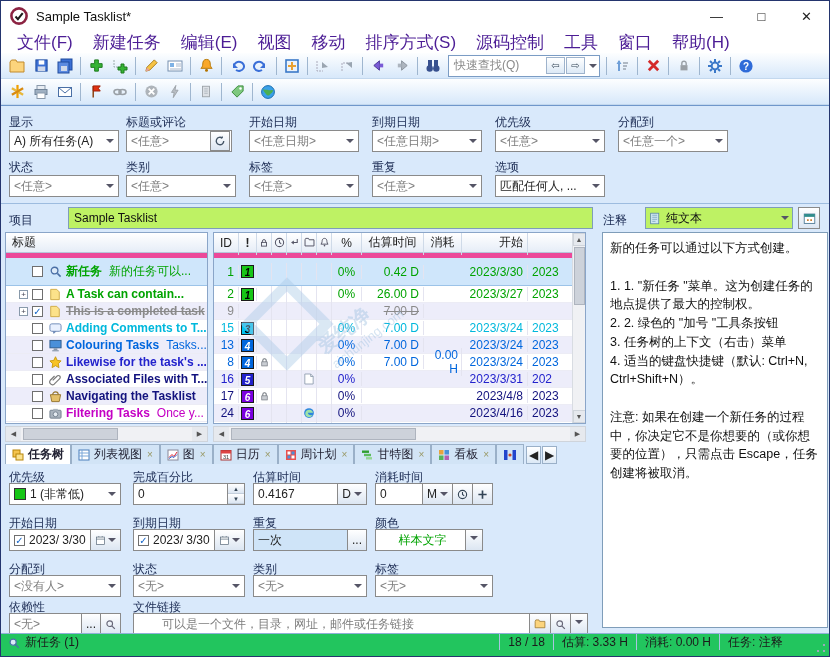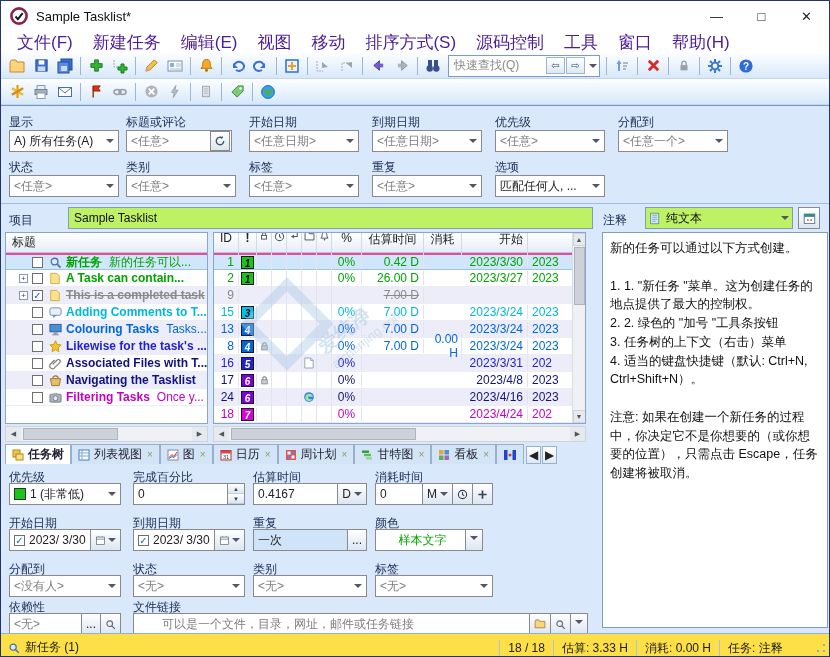--- a/index.html
+++ b/index.html
@@ -29,24 +29,24 @@
   .fcombo{position:absolute;height:22px;border:1px solid #8a8a8a;background:#fff;display:flex;align-items:center;padding:0 4px;color:#7e7e7e;font-size:12px;}
   .fcombo .val{flex:1;overflow:hidden;white-space:nowrap;}
   .fcombo .dk{color:#222;}
   .sqbtn{width:20px;height:20px;border:1px solid #8a8a8a;background:linear-gradient(#fff,#dce6f2);display:flex;align-items:center;justify-content:center;flex:0 0 auto;}
   
   .plabel{position:absolute;color:#1c2c54;}
   .pinput{position:absolute;height:22px;border:1px solid #7f9db9;background:#bef264;display:flex;align-items:center;padding:0 5px;color:#111;}
   
   .pane{position:absolute;background:#fff;border:1px solid #8aa5c8;overflow:hidden;}
   .hdr{height:20px;background:linear-gradient(#ffffff,#e6edf7);border-bottom:1px solid #b7c6da;display:flex;align-items:center;color:#222;}
-  .hcell{height:24px;display:flex;justify-content:center;border-right:1px solid #cfdae8;font-size:12px;flex:0 0 auto;}
+  .hcell{height:24px;display:flex;align-items:center;justify-content:center;border-right:1px solid #cfdae8;font-size:12px;flex:0 0 auto;}
   .lrow,.rrow{display:flex;align-items:center;height:17px;border-bottom:1px solid #ececf5;font-size:12px;background:#fff;}
   .alt{background:#ededfa;}
-  .sel{background:#cfe6fb;border-top:2px solid #ec4899;border-bottom:1px solid #9cc3e8 !important;height:17px;}
+  .sel{background:#cfe6fb;border-top:5px solid #ec4899;border-bottom:1px solid #9cc3e8 !important;height:33px;}
   .gut{width:24px;display:flex;align-items:center;justify-content:flex-end;flex:0 0 auto;}
   .exp{width:9px;height:9px;border:1px solid #8899aa;background:#fff;font-size:8px;line-height:7px;text-align:center;color:#445;margin-right:2px;}
   .cb{width:11px;height:11px;border:1px solid #6f6f6f;background:#fff;margin:0 4px 0 2px;flex:0 0 auto;font-size:10px;line-height:10px;text-align:center;color:#1464c8;}
   .ticon{width:16px;display:flex;justify-content:center;margin-right:3px;flex:0 0 auto;}
   .ttl{font-weight:bold;white-space:nowrap;overflow:hidden;}
   .sub{margin-left:7px;white-space:nowrap;overflow:hidden;}
   .cid{width:25px;text-align:right;padding-right:4px;border-right:1px solid #e4e4f0;flex:0 0 auto;}
   .cpri{width:18px;display:flex;align-items:center;justify-content:center;border-right:1px solid #e4e4f0;flex:0 0 auto;}
   .cico{width:15px;display:flex;align-items:center;justify-content:center;border-right:1px solid #e4e4f0;flex:0 0 auto;height:17px;}
   .cpct{width:30px;text-align:center;border-right:1px solid #e4e4f0;flex:0 0 auto;}
@@ -79,21 +79,21 @@
   .acombo{position:absolute;height:22px;border:1px solid #8a8a8a;background:#fff;display:flex;align-items:center;padding:0 4px;color:#222;}
   .acombo .val{flex:1;white-space:nowrap;overflow:hidden;}
   .gray{color:#7e7e7e;}
   .unitbtn{height:20px;border-left:1px solid #8a8a8a;background:linear-gradient(#fff,#dce6f2);display:flex;align-items:center;justify-content:center;padding:0 4px;color:#222;flex:0 0 auto;}
   .swatch{width:12px;height:12px;border:1px solid #333;margin-right:4px;flex:0 0 auto;}
   .spin{display:flex;flex-direction:column;margin-left:auto;border-left:1px solid #8a8a8a;}
   .spin div{width:16px;height:10px;font-size:6px;display:flex;align-items:center;justify-content:center;background:linear-gradient(#fff,#dce6f2);color:#345;border-bottom:1px solid #c3cedb;}
   
   .cm-box{position:absolute;left:601px;top:231px;width:226px;height:396px;background:#fff;border:1px solid #7f9db9;padding:6px 7px;font-size:12.5px;line-height:1.5;color:#111;white-space:pre-wrap;overflow:hidden;}
   
-  .statusbar{position:absolute;left:0;right:0;bottom:0;height:23px;background:#fde047;border-top:1px solid #8fb0d8;display:flex;align-items:flex-end;font-size:12px;color:#1b1b1b;}
+  .statusbar{position:absolute;left:0;right:0;bottom:0;height:23px;background:#22c55e;border-top:1px solid #8fb0d8;display:flex;align-items:flex-start;font-size:12px;color:#1b1b1b;}
   .seg{padding:0 8px;border-left:1px solid #aac4e0;height:16px;display:flex;align-items:center;white-space:nowrap;}
   
   .wm{position:absolute;left:225px;top:238px;width:300px;height:170px;pointer-events:none;opacity:.42;}
   .wm-d{position:absolute;left:28px;top:52px;width:66px;height:66px;border:10px solid #a9c9e7;transform:rotate(45deg);}
   .wm-t{position:absolute;left:90px;top:68px;transform:rotate(-38deg);color:#9dc0e0;font-size:20px;font-weight:bold;white-space:nowrap;}
   .wm-t small{font-size:13px;font-weight:normal;display:block;}
   .grip{position:absolute;right:2px;bottom:2px;width:12px;height:12px;
         background:radial-gradient(circle at 3px 9px,#9ab 1px,transparent 1.5px),radial-gradient(circle at 9px 9px,#9ab 1px,transparent 1.5px),radial-gradient(circle at 9px 3px,#9ab 1px,transparent 1.5px);}
   svg{display:block;}
 </style>

